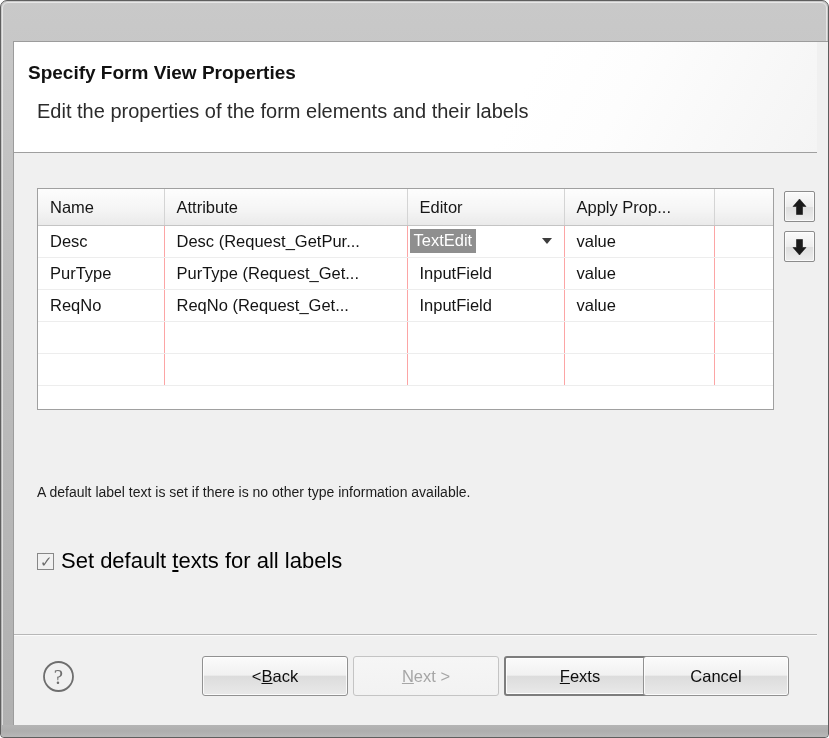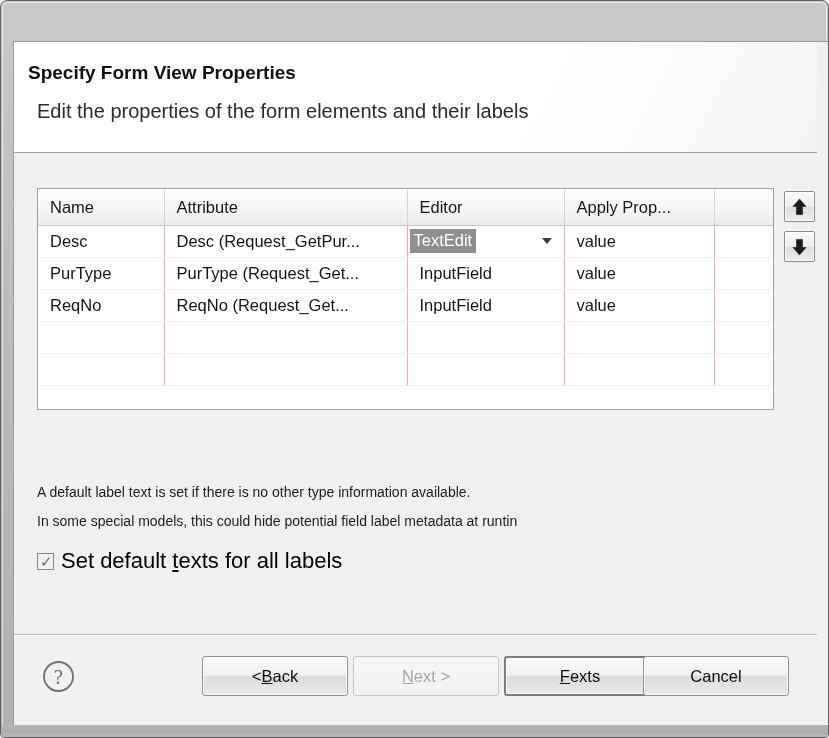--- a/index.html
+++ b/index.html
@@ -440,21 +440,20 @@
           </svg>
         </div>
         <div class="side-btn">
           <svg width="17" height="18" viewBox="0 0 17 18">
             <path d="M8.5 17 L2 9.5 L5.5 9.5 L5.5 1.5 L11.5 1.5 L11.5 9.5 L15 9.5 Z" fill="#1a1a1a" stroke="#1a1a1a" stroke-width="0.6"></path>
           </svg>
         </div>
       </div>
 
       <div class="note note1">A default label text is set if there is no other type information available.</div>
-      <div class="note note2">In some special models, this could hide potential field label metadata at runtin</div>
 
       <div class="checkbox-row">
         <span class="cbox">
           <span class="tick">✓</span>
         </span>
         <span class="checkbox-label"><span>Set default </span><u>t</u><span>exts for all labels</span></span>
       </div>
     </div>
 
     <div class="footer-sep"></div>

